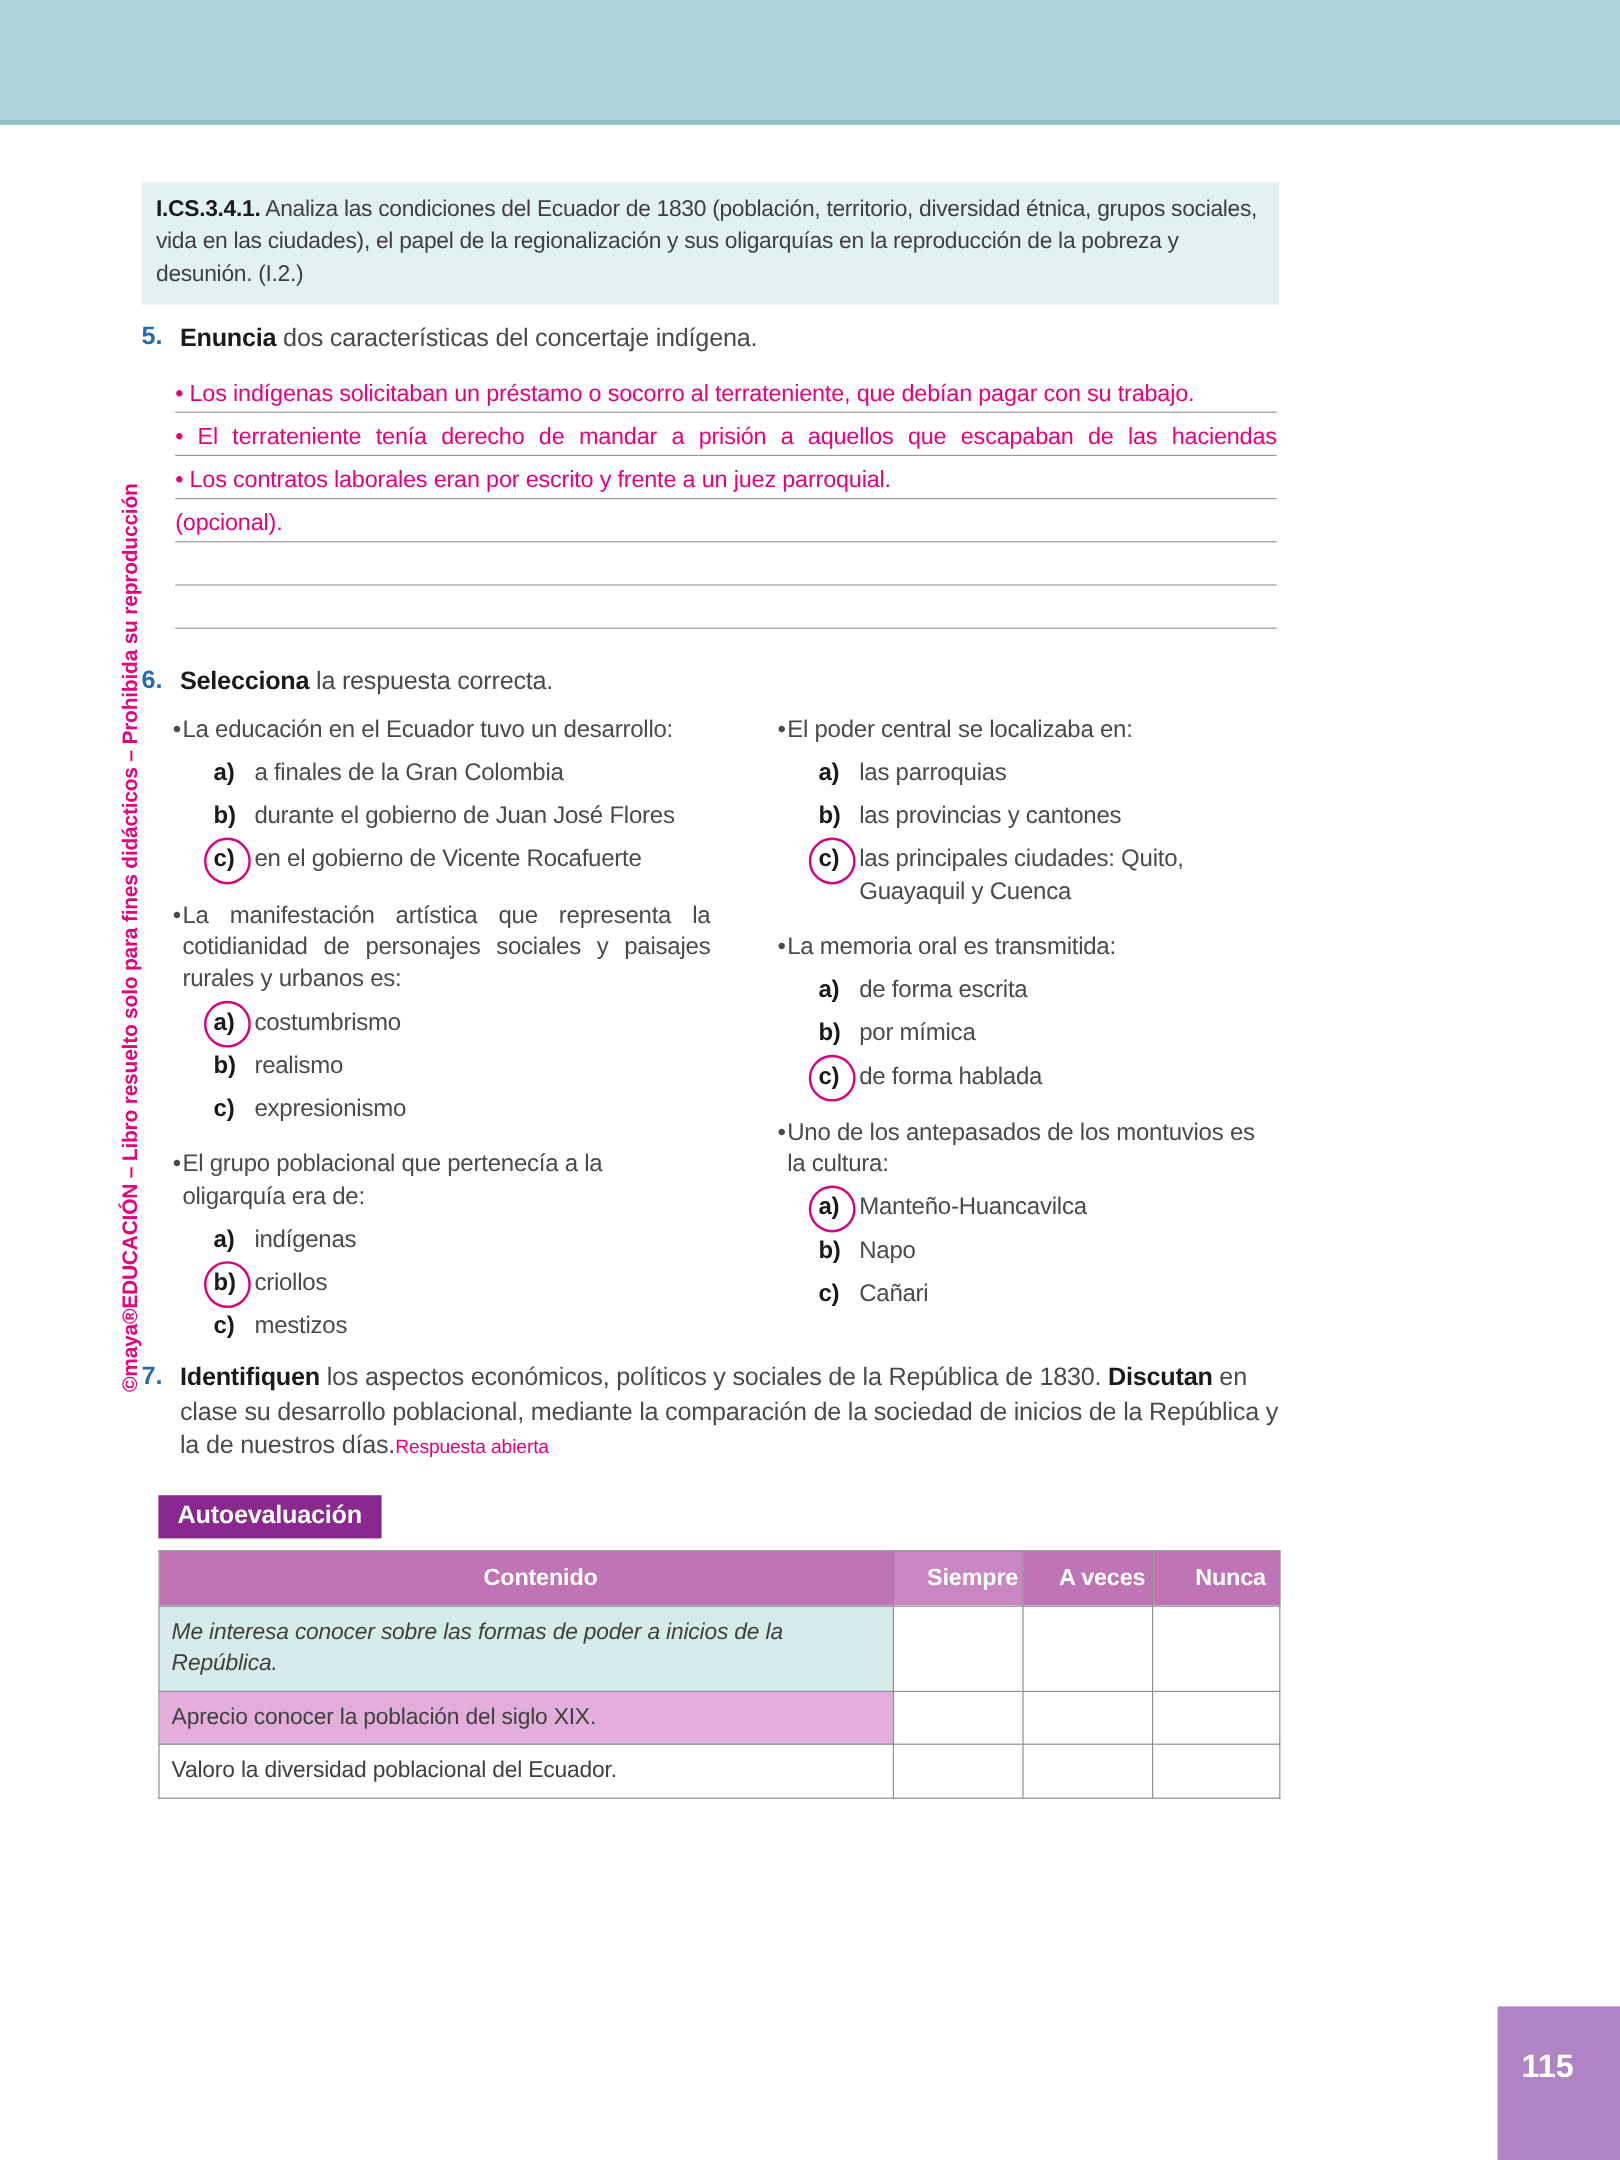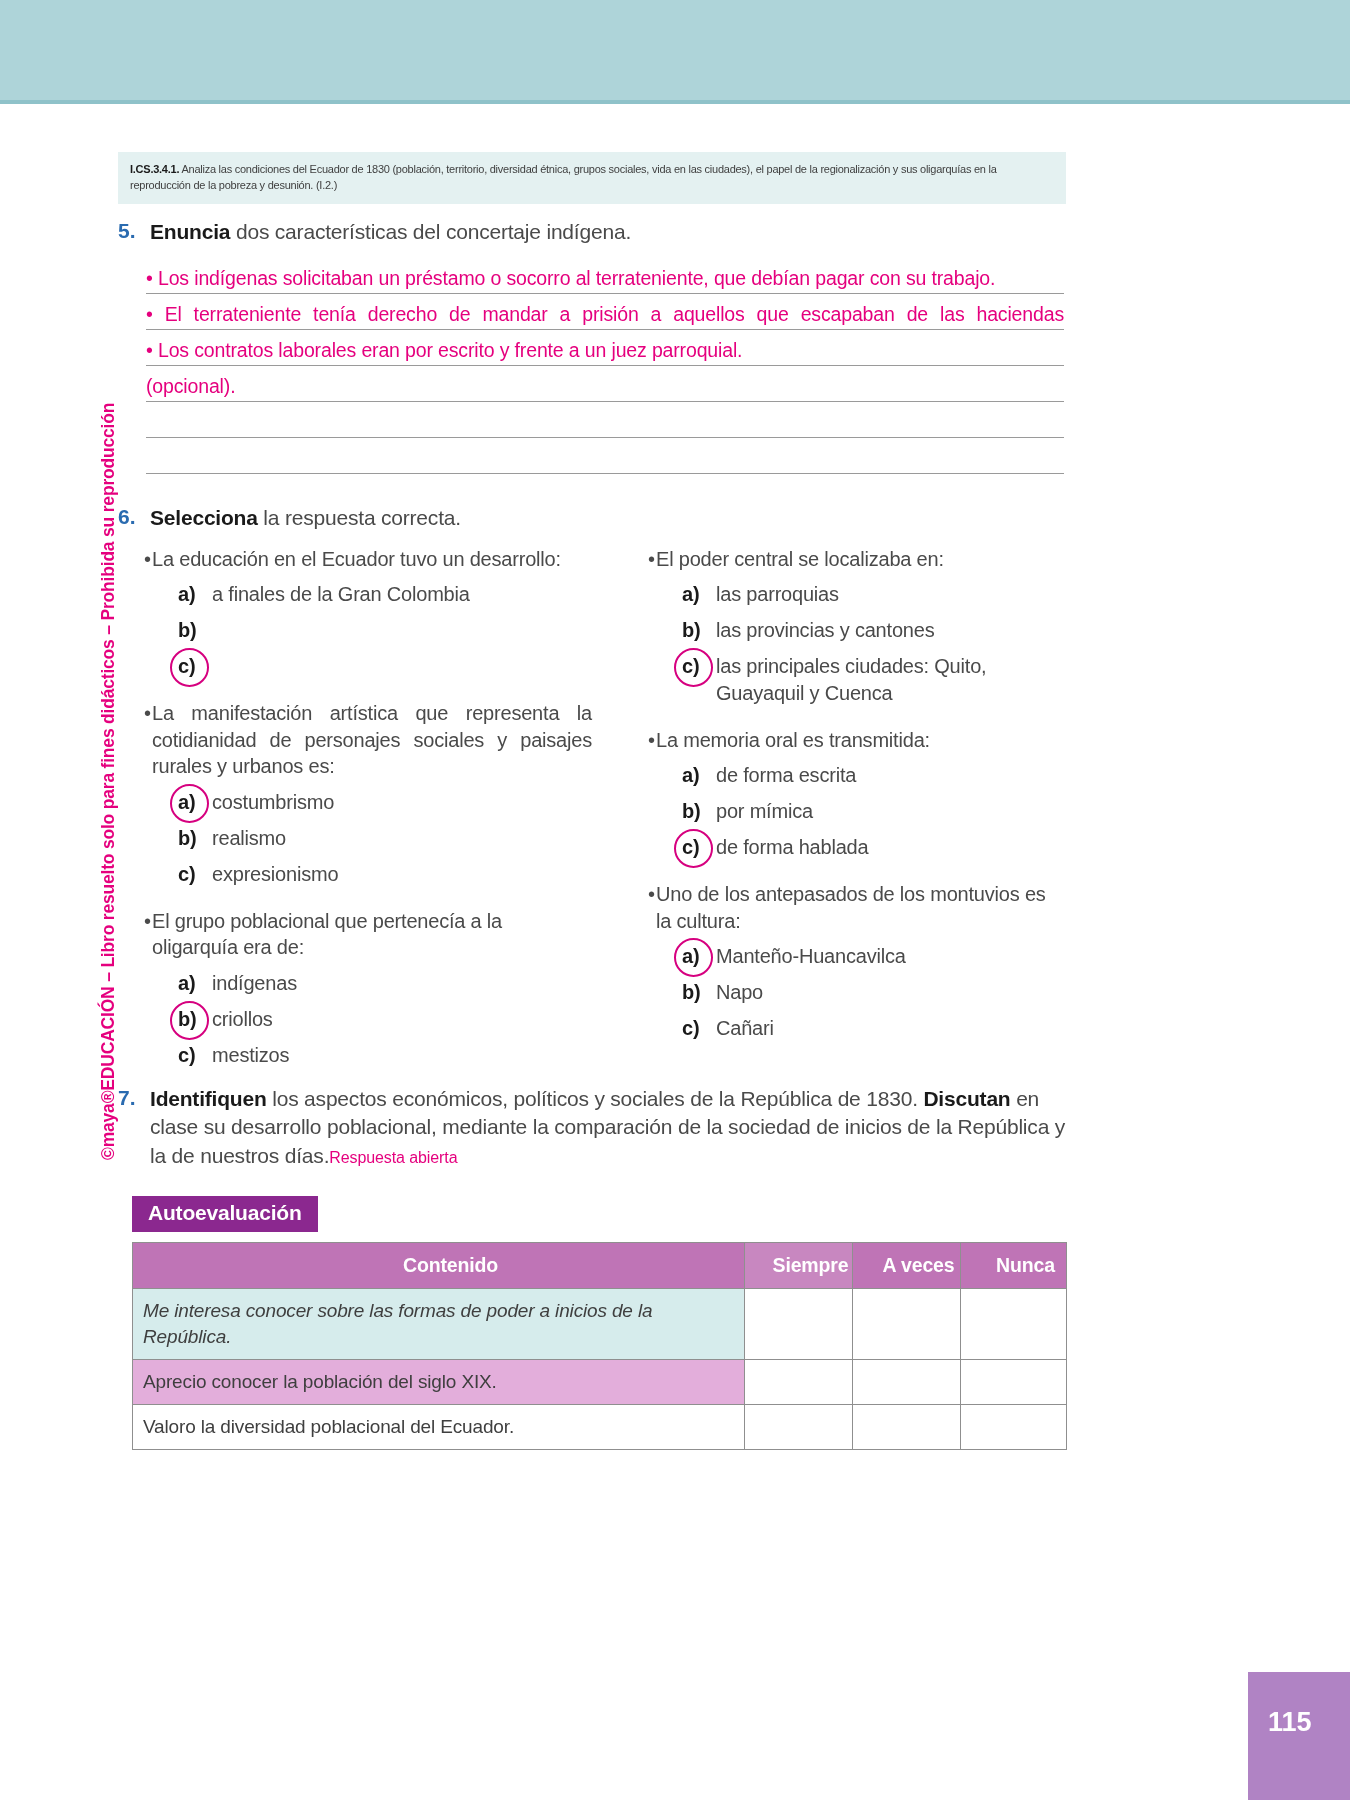--- a/index.html
+++ b/index.html
@@ -73,21 +73,21 @@
     position: absolute;
     left: 118px;
     top: 152px;
     width: 948px;
   }
 
   
   .indicator {
     background: #e4f1f1;
     padding: 10px 12px 11px 12px;
-    font-size: 11px;
+    font-size: 19px;
     line-height: 1.42;
     color: #3f3f3f;
     letter-spacing: -0.25px;
   }
   .indicator b { color: #1a1a1a; font-weight: bold; }
 
   
   .q-row {
     display: flex;
     align-items: flex-start;
@@ -319,23 +319,25 @@
         <div class="stem">
           <span class="dot">•</span>
           <span class="stem-txt">La educación en el Ecuador tuvo un desarrollo:</span>
         </div>
         <div class="opt">
           <span class="letter">a)</span>
           <span class="otxt">a finales de la Gran Colombia</span>
         </div>
         <div class="opt">
           <span class="letter">b)</span>
+          <span class="otxt">durante el gobierno de Juan José Flores</span>
         </div>
         <div class="opt">
           <span class="letter circled">c)</span>
+          <span class="otxt">en el gobierno de Vicente Rocafuerte</span>
         </div>
       </div>
 
       <div class="mcq-item" style="margin-top:20px;">
         <div class="stem">
           <span class="dot">•</span>
           <span class="stem-txt justify">La manifestación artística que representa la cotidianidad de personajes sociales y paisajes rurales y urbanos es:</span>
         </div>
         <div class="opt">
           <span class="letter circled">a)</span>

